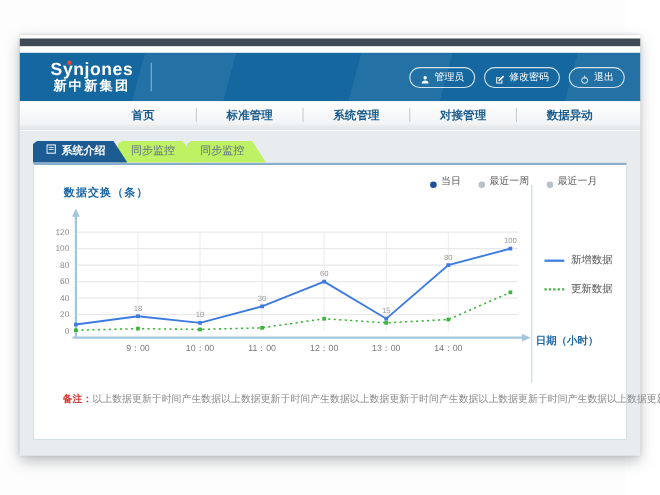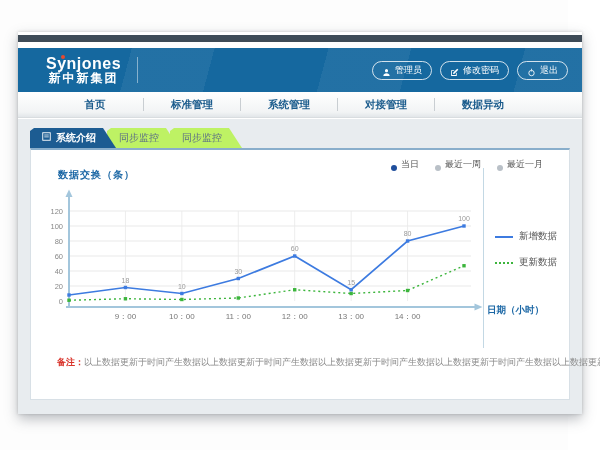--- a/index.html
+++ b/index.html
@@ -18,21 +18,21 @@
   .logo-dot { position:absolute; left:15px; top:0px; width:4px; height:4px; border-radius:50%; background:#E8492F; }
   .logo-cn { font-size:12px; font-weight:bold; letter-spacing:2px; }
   .hdr-div { width:1px; height:26px; background:rgba(255,255,255,.45); margin:0 14px 0 16px; }
   .app-title { font-size:13.5px; letter-spacing:1.5px; font-weight:bold; padding-top:2px; }
   .user-area { margin-left:auto; margin-right:14px; display:flex; gap:8px; align-items:center; }
   .pill { display:flex; align-items:flex-end; gap:4px; border:1px solid rgba(255,255,255,.8); border-radius:10px;
           padding:2px 9px; font-size:9px; color:#fff; cursor:pointer; }
   .pill svg { display:block; }
   
   .nav { position:absolute; left:0; top:60px; width:100%; height:26px;
-         background:linear-gradient(#ffffff, #f2f4f5 80%, #e2e6e9); display:flex; align-items:center; padding-left:29px;
+         background:linear-gradient(#ffffff, #f2f4f5 80%, #e2e6e9); display:flex; align-items:center; padding-left:64px;
          border-bottom:1px solid #d9dde0; }
   .nav-item { width:96px; text-align:center; font-size:10.5px; font-weight:bold; color:#1A5B8C; cursor:pointer; }
   .nav-sep { width:1px; height:13px; background:#c9ced2; }
   
   .content { position:absolute; left:0; top:87px; width:100%; height:295px; background:#E8ECEF; }
   .tabs { position:absolute; left:12px; top:9px; height:20px; display:flex; }
   .tab { height:20px; line-height:20px; font-size:10px; padding:0 20px 0 12px; margin-right:-9px;
          clip-path:polygon(0 100%, 0 3px, 4px 0, calc(100% - 13px) 0, 100% 100%); cursor:pointer; white-space:nowrap; }
   .tab.active { background:#1C5C92; color:#fff; font-weight:bold; z-index:3; display:flex; align-items:center; gap:5px; }
   .tab.inactive { background:#bef264; color:#5E7184; z-index:1; }

